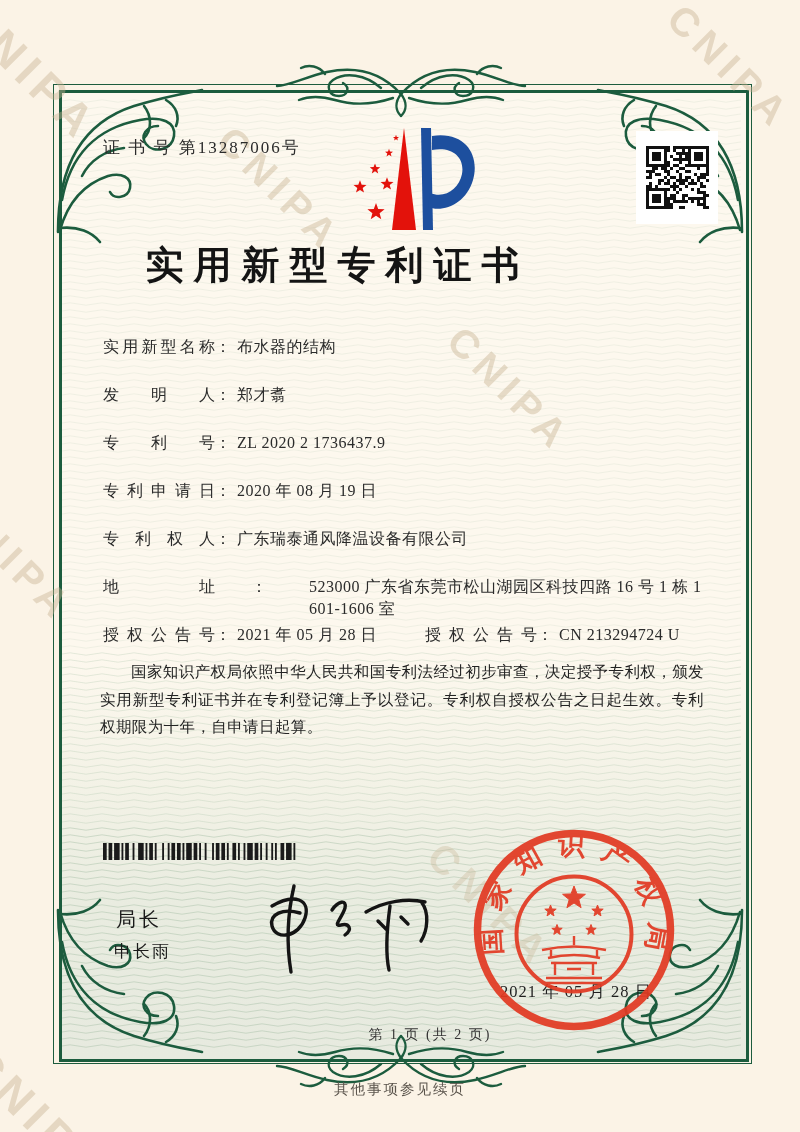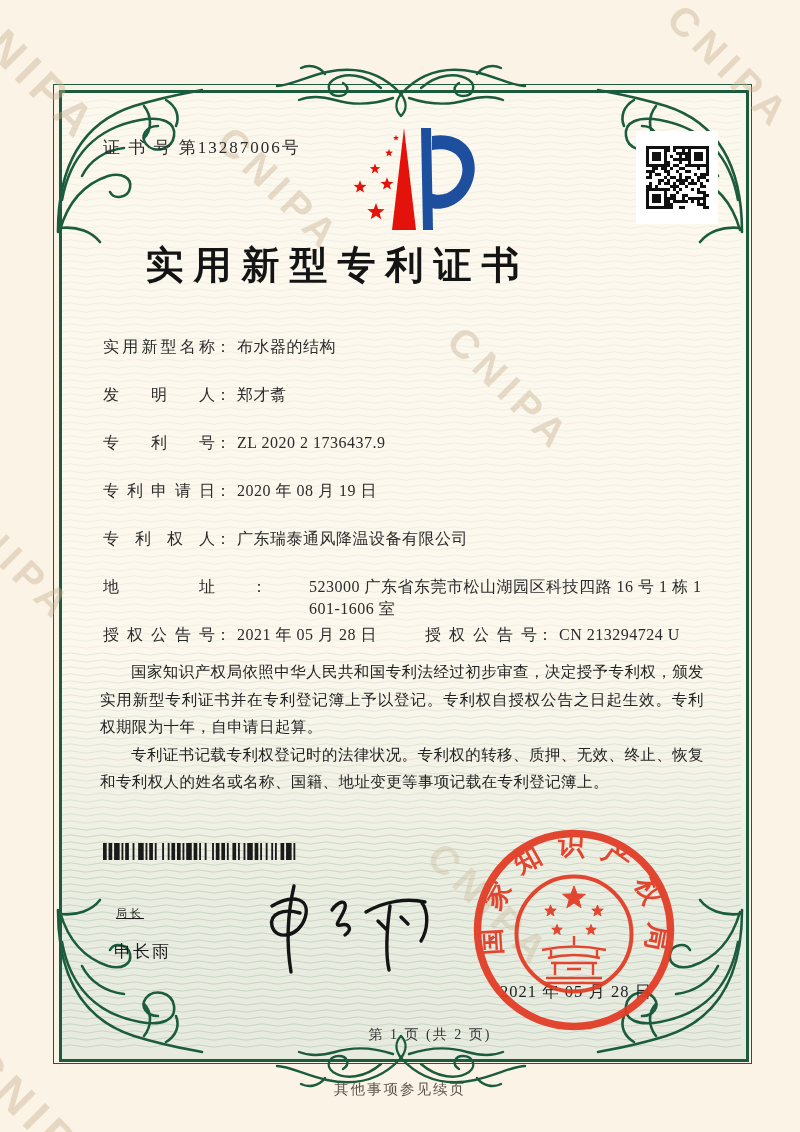--- a/index.html
+++ b/index.html
@@ -31,22 +31,22 @@
   .fcolon{flex:none;}
   .fvalue{margin-left:6px;letter-spacing:.5px;word-break:break-all;max-width:470px;}
   .pairL{display:flex;width:322px;flex:none;}
   .pairR{display:flex;}
   
   .bodytext{left:100px;top:658px;width:604px;z-index:3;font-size:15.5px;line-height:1.78;
             text-align:justify;color:#232323;letter-spacing:.4px;}
   .bodytext p{margin:0;text-indent:2em;}
   
   #barcode-svg{left:103px;top:843px;width:196px;height:17px;z-index:3;}
-  .officer-title{left:116px;top:906px;font-size:11px;letter-spacing:3px;z-index:3;color:#1a1a1a;
-                 font-family:"Liberation Sans","DejaVu Sans",sans-serif;text-decoration:underline;}
+  .officer-title{left:116px;top:906px;font-size:20px;letter-spacing:3px;z-index:3;color:#1a1a1a;
+                 font-family:"Liberation Sans","DejaVu Sans",sans-serif;}
   .officer-name{left:114px;top:940px;font-size:17px;letter-spacing:2px;z-index:3;color:#1a1a1a;
                 font-family:"Liberation Sans","DejaVu Sans",sans-serif;}
   #sig-svg{left:228px;top:866px;width:212px;height:122px;z-index:3;}
   #seal-svg{left:466px;top:822px;width:216px;height:216px;z-index:4;opacity:.93;}
   .seal-date{left:500px;top:981px;font-size:16.5px;letter-spacing:1px;color:#1f1f1f;z-index:3;}
   .page-info{left:0;top:1026px;width:800px;text-align:center;font-size:14px;color:#333;z-index:3;letter-spacing:2px;padding-left:30px;}
   .cont-note{left:0;top:1080px;width:800px;text-align:center;font-size:14.5px;color:#5a544c;z-index:3;letter-spacing:2px;}
 </style>
 </head>
 <body>
@@ -455,21 +455,20 @@
     <span class="pairR">
       <span class="flabel">授权公告号</span>
         <span class="fcolon">：</span>
       <span class="fvalue">CN 213294724 U</span>
     </span>
   </div>
 </div>
 
 <div class="abs bodytext">
   <p>国家知识产权局依照中华人民共和国专利法经过初步审查，决定授予专利权，颁发实用新型专利证书并在专利登记簿上予以登记。专利权自授权公告之日起生效。专利权期限为十年，自申请日起算。</p>
-  <p>专利证书记载专利权登记时的法律状况。专利权的转移、质押、无效、终止、恢复和专利权人的姓名或名称、国籍、地址变更等事项记载在专利登记簿上。</p>
 </div>
 
 <svg id="barcode-svg" class="abs" preserveAspectRatio="none" viewBox="0 0 143.1 17">
     <rect x="0.00" y="0" width="2.70" height="17" fill="#1a1a1a"></rect>
     <rect x="4.05" y="0" width="2.70" height="17" fill="#1a1a1a"></rect>
     <rect x="8.10" y="0" width="4.05" height="17" fill="#1a1a1a"></rect>
     <rect x="13.50" y="0" width="1.35" height="17" fill="#1a1a1a"></rect>
     <rect x="16.20" y="0" width="2.70" height="17" fill="#1a1a1a"></rect>
     <rect x="21.60" y="0" width="1.35" height="17" fill="#1a1a1a"></rect>
     <rect x="25.65" y="0" width="4.05" height="17" fill="#1a1a1a"></rect>

